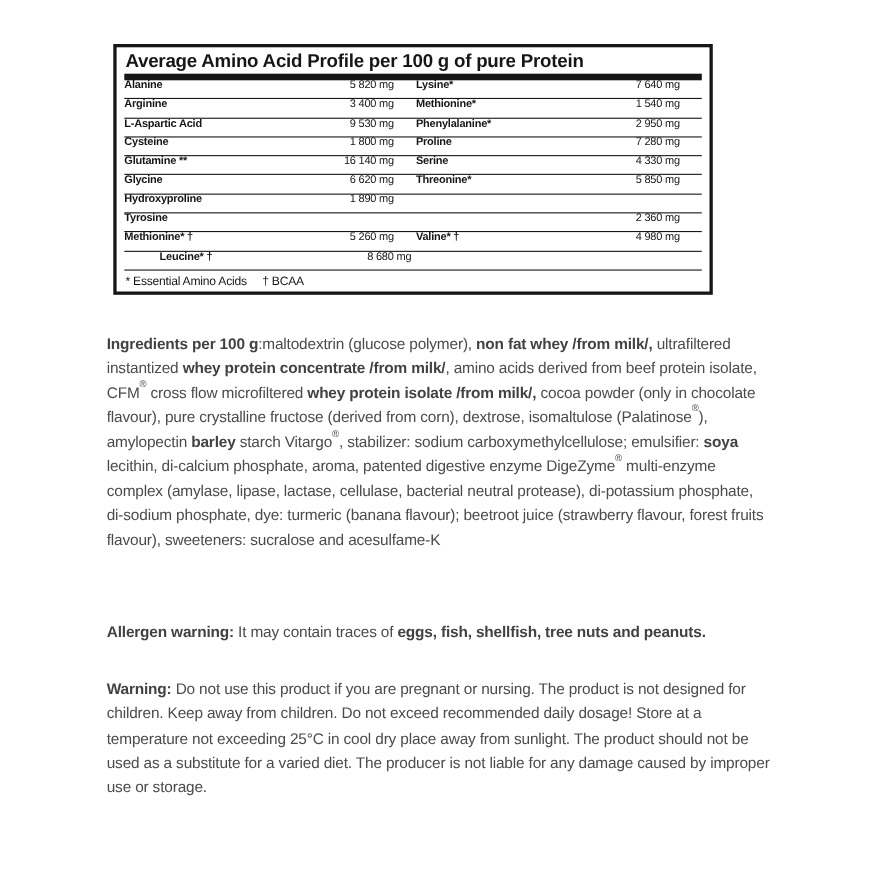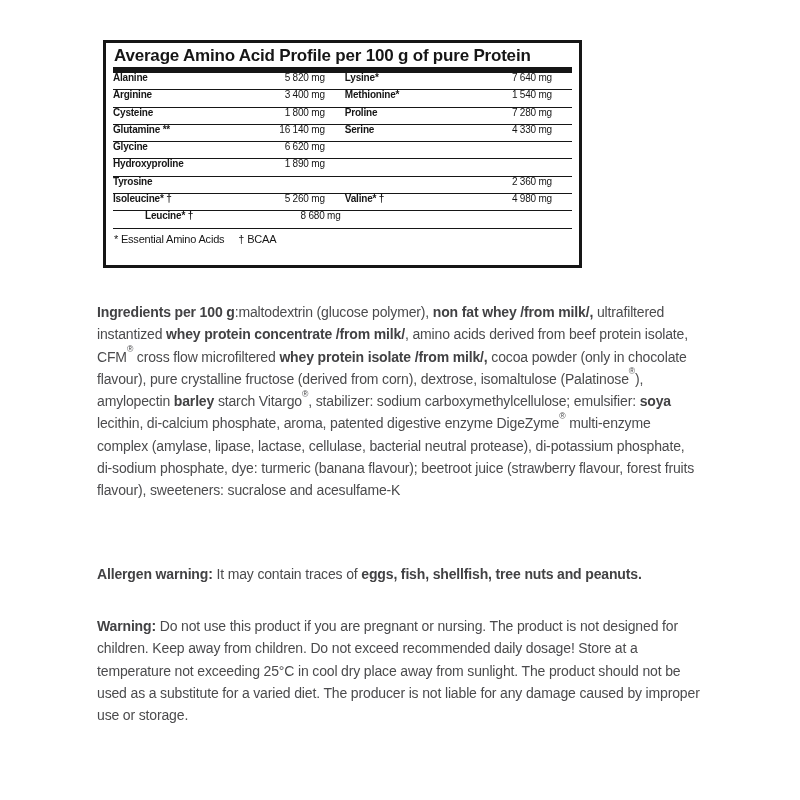--- a/index.html
+++ b/index.html
@@ -2,21 +2,21 @@
 <html><head>
 <meta charset="utf-8">
 <style>
   html,body{margin:0;padding:0;}
   body{
     width:800px;height:800px;background:#ffffff;position:relative;overflow:hidden;
     font-family:"Liberation Sans", sans-serif;
   }
   
   .amino-table{
-    position:absolute;left:103px;top:40px;width:479px;height:228px;
+    position:absolute;left:103px;top:40px;width:545px;height:228px;
     border:3px solid #161616;box-sizing:border-box;color:#161616;background:#fff;
   }
   .t-title{
     font-weight:bold;font-size:17px;letter-spacing:-0.2px;
     padding:3px 7px 0 8px;line-height:20px;white-space:nowrap;
   }
   .t-bar{height:6px;background:#161616;margin:1px 7px 0 7px;}
   .t-rows{margin:0 7px;}
   .t-row{
     display:flex;height:17.3px;box-sizing:border-box;
@@ -67,20 +67,30 @@
           <span class="t-name">Arginine</span>
           <span class="t-val">3 400 mg</span>
         </div>
         <div class="t-cell right">
           <span class="t-name">Methionine*</span>
           <span class="t-val">1 540 mg</span>
         </div>
       </div>
       <div class="t-row">
         <div class="t-cell left">
+          <span class="t-name">L-Aspartic Acid</span>
+          <span class="t-val">9 530 mg</span>
+        </div>
+        <div class="t-cell right">
+          <span class="t-name">Phenylalanine*</span>
+          <span class="t-val">2 950 mg</span>
+        </div>
+      </div>
+      <div class="t-row">
+        <div class="t-cell left">
           <span class="t-name">Cysteine</span>
           <span class="t-val">1 800 mg</span>
         </div>
         <div class="t-cell right">
           <span class="t-name">Proline</span>
           <span class="t-val">7 280 mg</span>
         </div>
       </div>
       <div class="t-row">
         <div class="t-cell left">
@@ -90,36 +100,40 @@
         <div class="t-cell right">
           <span class="t-name">Serine</span>
           <span class="t-val">4 330 mg</span>
         </div>
       </div>
       <div class="t-row">
         <div class="t-cell left">
           <span class="t-name">Glycine</span>
           <span class="t-val">6 620 mg</span>
         </div>
+        <div class="t-cell right">
+          <span class="t-name">Threonine*</span>
+          <span class="t-val">5 850 mg</span>
+        </div>
       </div>
       <div class="t-row">
         <div class="t-cell left">
           <span class="t-name">Hydroxyproline</span>
           <span class="t-val">1 890 mg</span>
         </div>
       </div>
       <div class="t-row">
         <div class="t-cell right">
           <span class="t-name">Tyrosine</span>
           <span class="t-val">2 360 mg</span>
         </div>
       </div>
       <div class="t-row">
         <div class="t-cell left">
-          <span class="t-name">Isoleucine* †</span>
+          <span class="t-name">Methionine* †</span>
           <span class="t-val">5 260 mg</span>
         </div>
         <div class="t-cell right">
           <span class="t-name">Valine* †</span>
           <span class="t-val">4 980 mg</span>
         </div>
       </div>
       <div class="t-row">
         <div class="t-cell left">
           <span class="t-name">Leucine* †</span>

